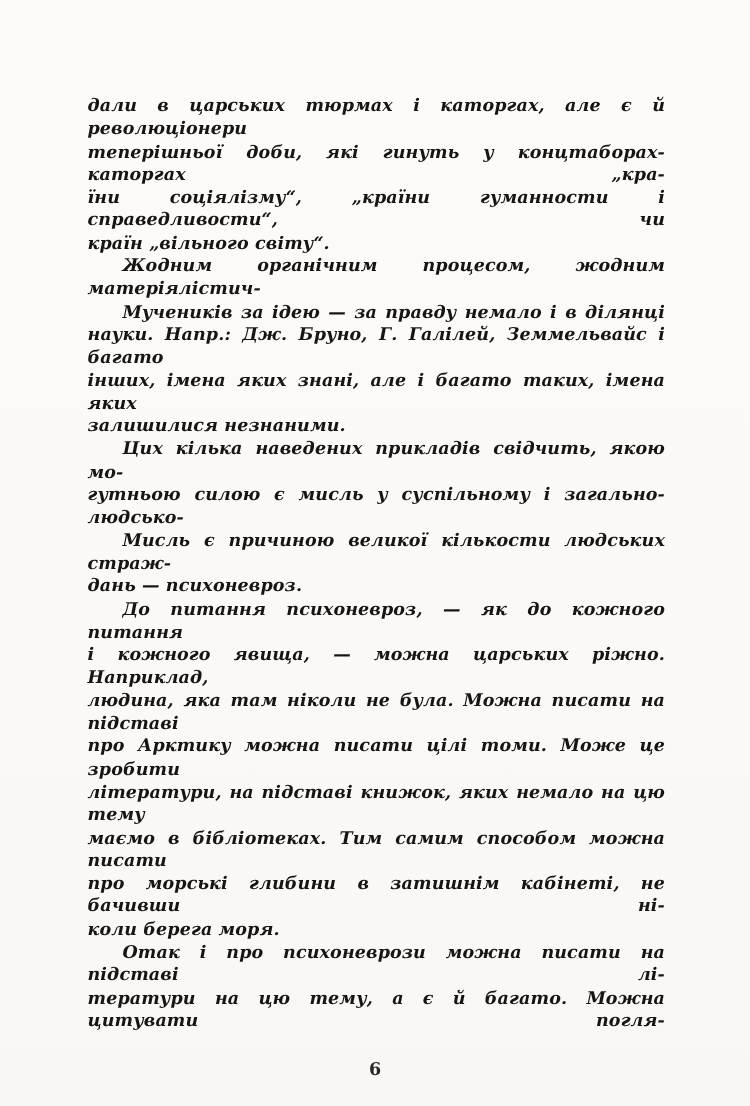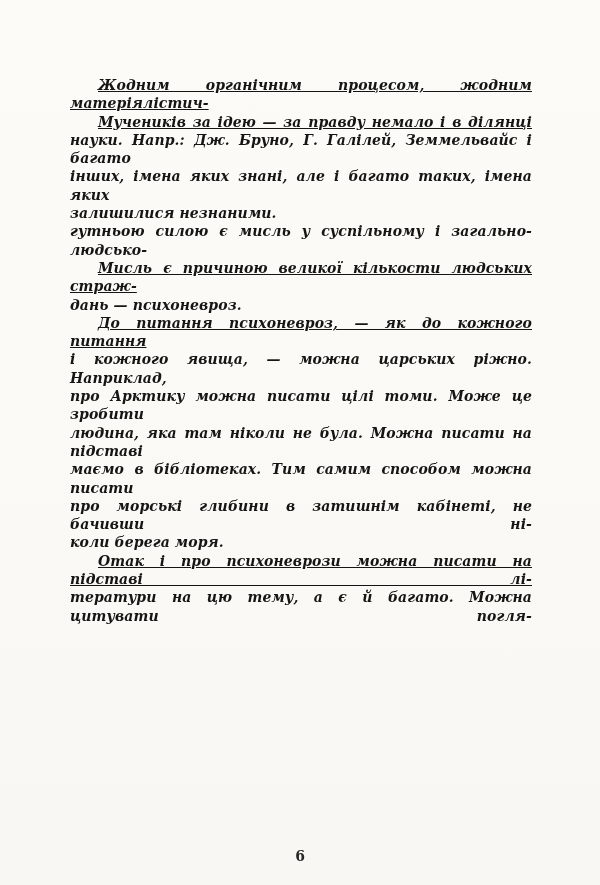--- a/index.html
+++ b/index.html
@@ -32,59 +32,66 @@
   .paragraph { margin: 0; }
   .line {
     text-align: justify;
     text-align-last: justify;
   }
   .line.flush {
     text-align-last: left;
   }
   .line.indent {
     text-indent: 28px;
-    text-decoration: underline;
   }
   .page-number {
     position: absolute;
     left: 0;
     top: 848px;
     width: 600px;
     text-align: center;
     color: #2a2826;
     font-size: 14px;
     font-weight: 700;
   }
 </style>
 </head>
 <body>
 
 <div class="page">
   <div class="text-block" id="text-block">
       <div class="paragraph">
+        <div class="line">дали в царських тюрмах і каторгах, але є й революціонери</div>
+        <div class="line">теперішньої доби, які гинуть у концтаборах-каторгах „кра-</div>
+        <div class="line">їни соціялізму“, „країни гуманности і справедливости“, чи</div>
+        <div class="line flush">країн „вільного світу“.</div>
+      </div>
+      <div class="paragraph">
         <div class="line indent">Жодним органічним процесом, жодним матеріялістич-</div>
       </div>
       <div class="paragraph">
         <div class="line indent">Мучеників за ідею — за правду немало і в ділянці</div>
         <div class="line">науки. Напр.: Дж. Бруно, Г. Галілей, Земмельвайс і багато</div>
         <div class="line">інших, імена яких знані, але і багато таких, імена яких</div>
         <div class="line flush">залишилися незнаними.</div>
       </div>
       <div class="paragraph">
+        <div class="line indent">Цих кілька наведених прикладів свідчить, якою мо-</div>
         <div class="line">гутньою силою є мисль у суспільному і загально-людсько-</div>
       </div>
       <div class="paragraph">
         <div class="line indent">Мисль є причиною великої кількости людських страж-</div>
         <div class="line flush">дань — психоневроз.</div>
       </div>
       <div class="paragraph">
         <div class="line indent">До питання психоневроз, — як до кожного питання</div>
         <div class="line">і кожного явища, — можна царських ріжно. Наприклад,</div>
+        <div class="line">людина, яка там ніколи не була. Можна писати на підставі</div>
         <div class="line">про Арктику можна писати цілі томи. Може це зробити</div>
-        <div class="line">людина, яка там ніколи не була. Можна писати на підставі</div>
+        <div class="line">літератури, на підставі книжок, яких немало на цю тему</div>
         <div class="line">маємо в бібліотеках. Тим самим способом можна писати</div>
         <div class="line">про морські глибини в затишнім кабінеті, не бачивши ні-</div>
         <div class="line flush">коли берега моря.</div>
       </div>
       <div class="paragraph">
         <div class="line indent">Отак і про психоневрози можна писати на підставі лі-</div>
         <div class="line">тератури на цю тему, а є й багато. Можна цитувати погля-</div>
       </div>
     </div>
   <div class="page-number">6</div>

